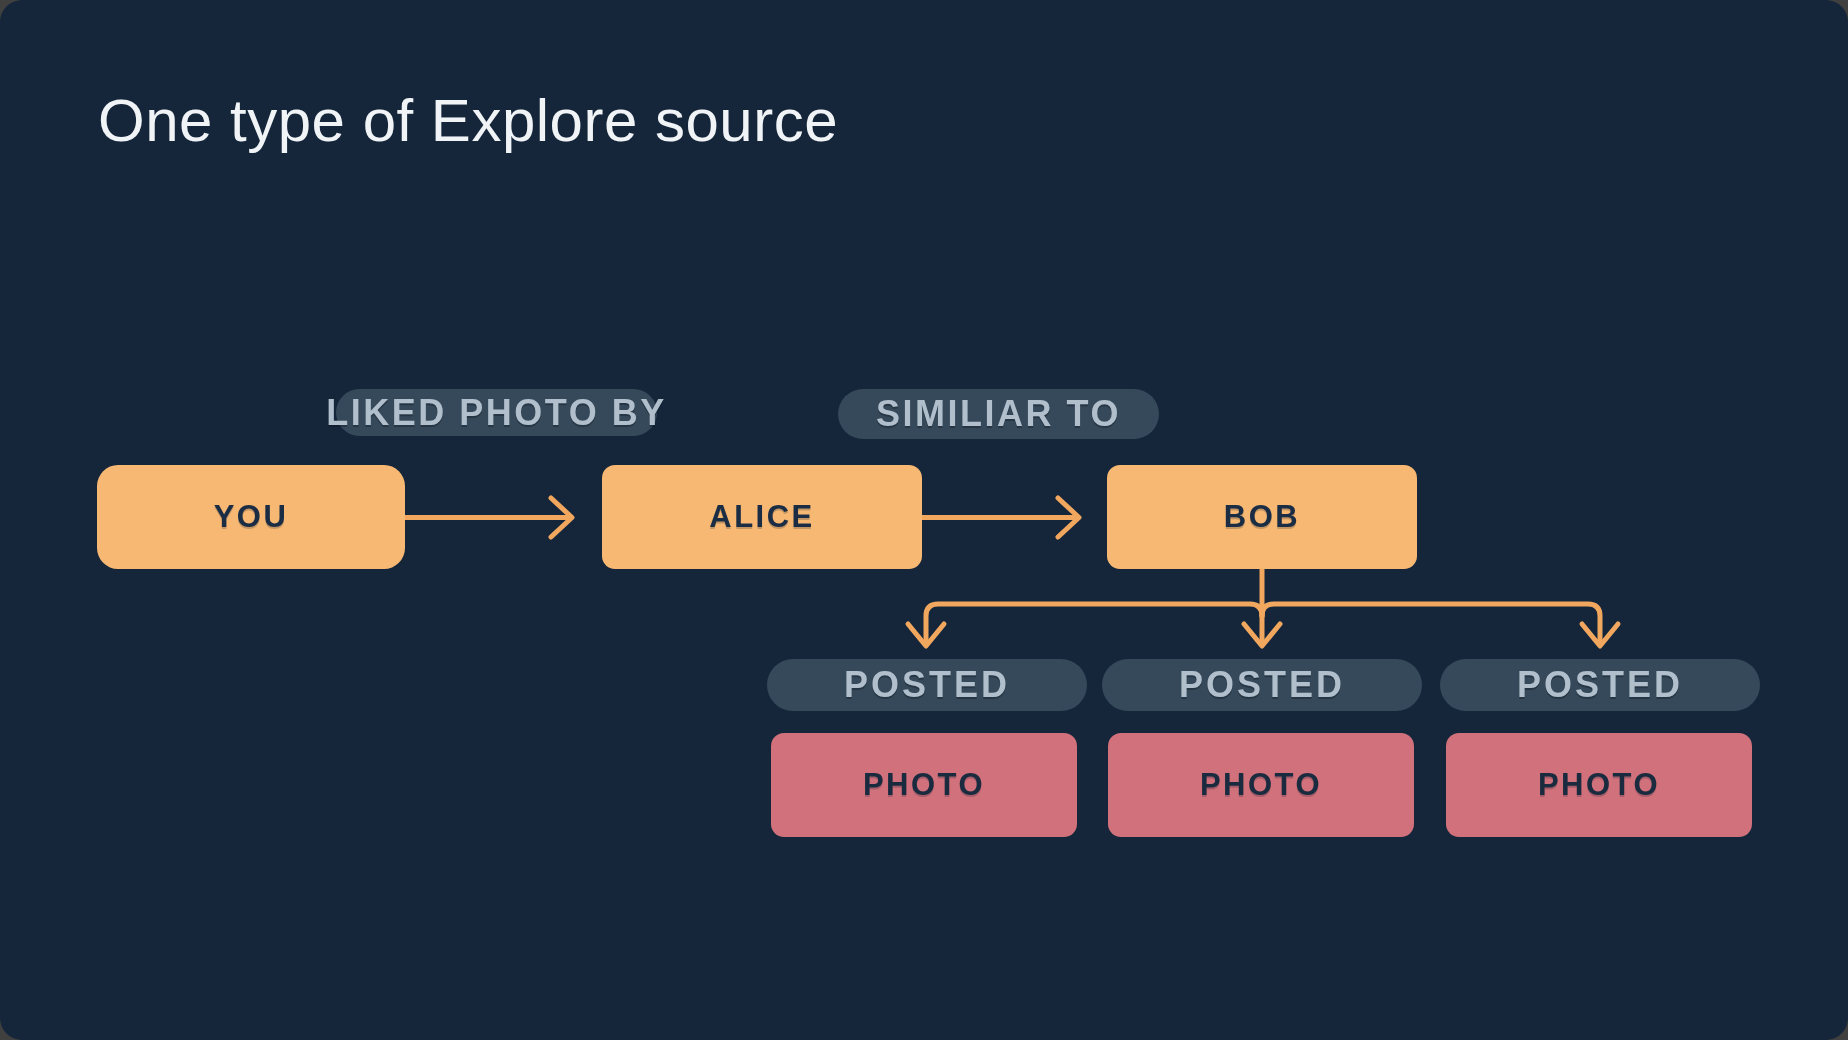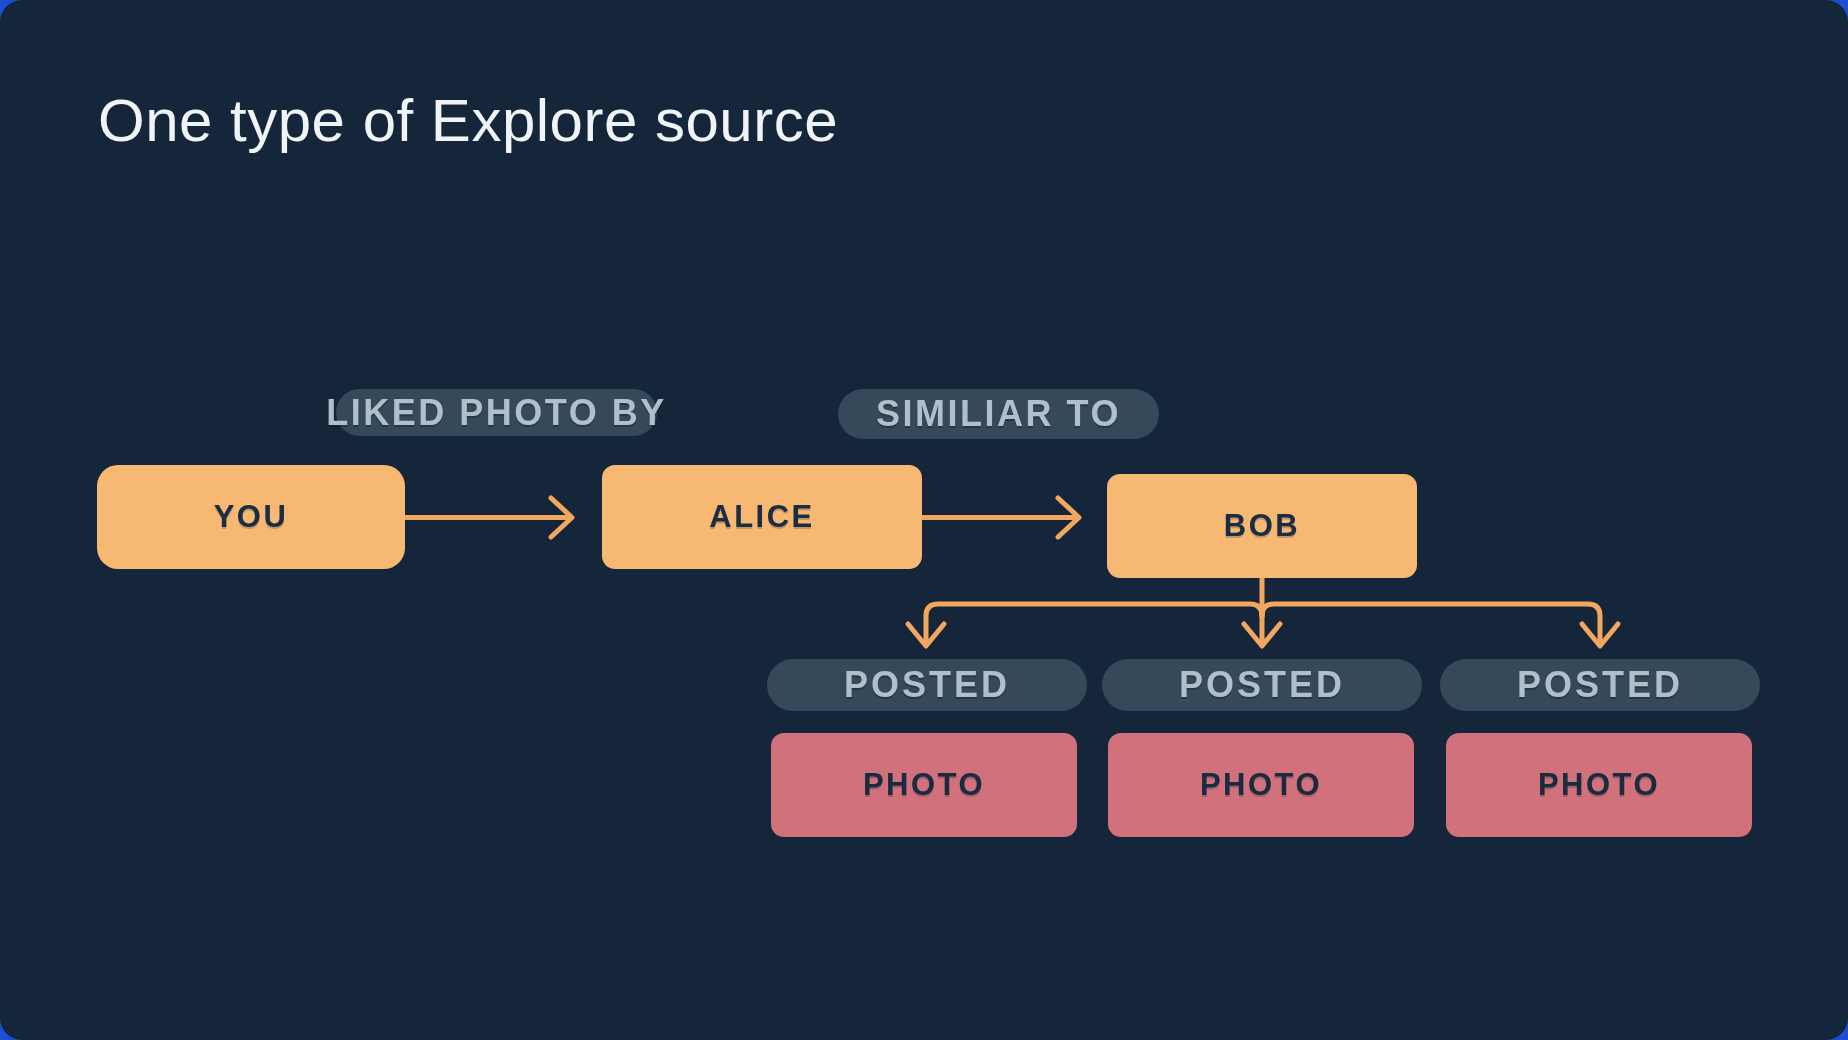--- a/index.html
+++ b/index.html
@@ -5,21 +5,21 @@
   html, body {
     margin: 0;
     padding: 0;
     background: #ffffff;
     font-family: "Liberation Sans", "DejaVu Sans", sans-serif;
   }
   .stage {
     position: relative;
     width: 1848px;
     height: 1040px;
-    background: #1d4ed8;
+    background: #404040;
     overflow: hidden;
   }
   .panel {
     position: absolute;
     inset: 0;
     background: #15263a;
     border-radius: 22px;
   }
   .title {
     position: absolute;
@@ -74,21 +74,21 @@
     font-weight: 700;
     letter-spacing: 2.5px;
     color: #1b2d44;
     text-shadow: 0 2px 0 rgba(15, 26, 40, 0.22);
     white-space: nowrap;
   }
   .node.entity { background: #f6b873; }
   .node.photo  { background: #d0717b; color: #1a2b3f; }
   .node.you   { left: 97px;   top: 465px; width: 308px; height: 104px; border-radius: 21px; }
   .node.alice { left: 602px;  top: 465px; width: 320px; height: 104px; }
-  .node.bob   { left: 1107px; top: 465px; width: 310px; height: 104px; margin-top: 9px; }
+  .node.bob   { left: 1107px; top: 465px; width: 310px; height: 104px; }
   .node.photo-1 { left: 771px;  top: 733px; width: 306px; height: 104px; }
   .node.photo-2 { left: 1108px; top: 733px; width: 306px; height: 104px; }
   .node.photo-3 { left: 1446px; top: 733px; width: 306px; height: 104px; }
 </style>
 </head>
 <body>
 
 <div class="stage">
   <div class="panel">
 

